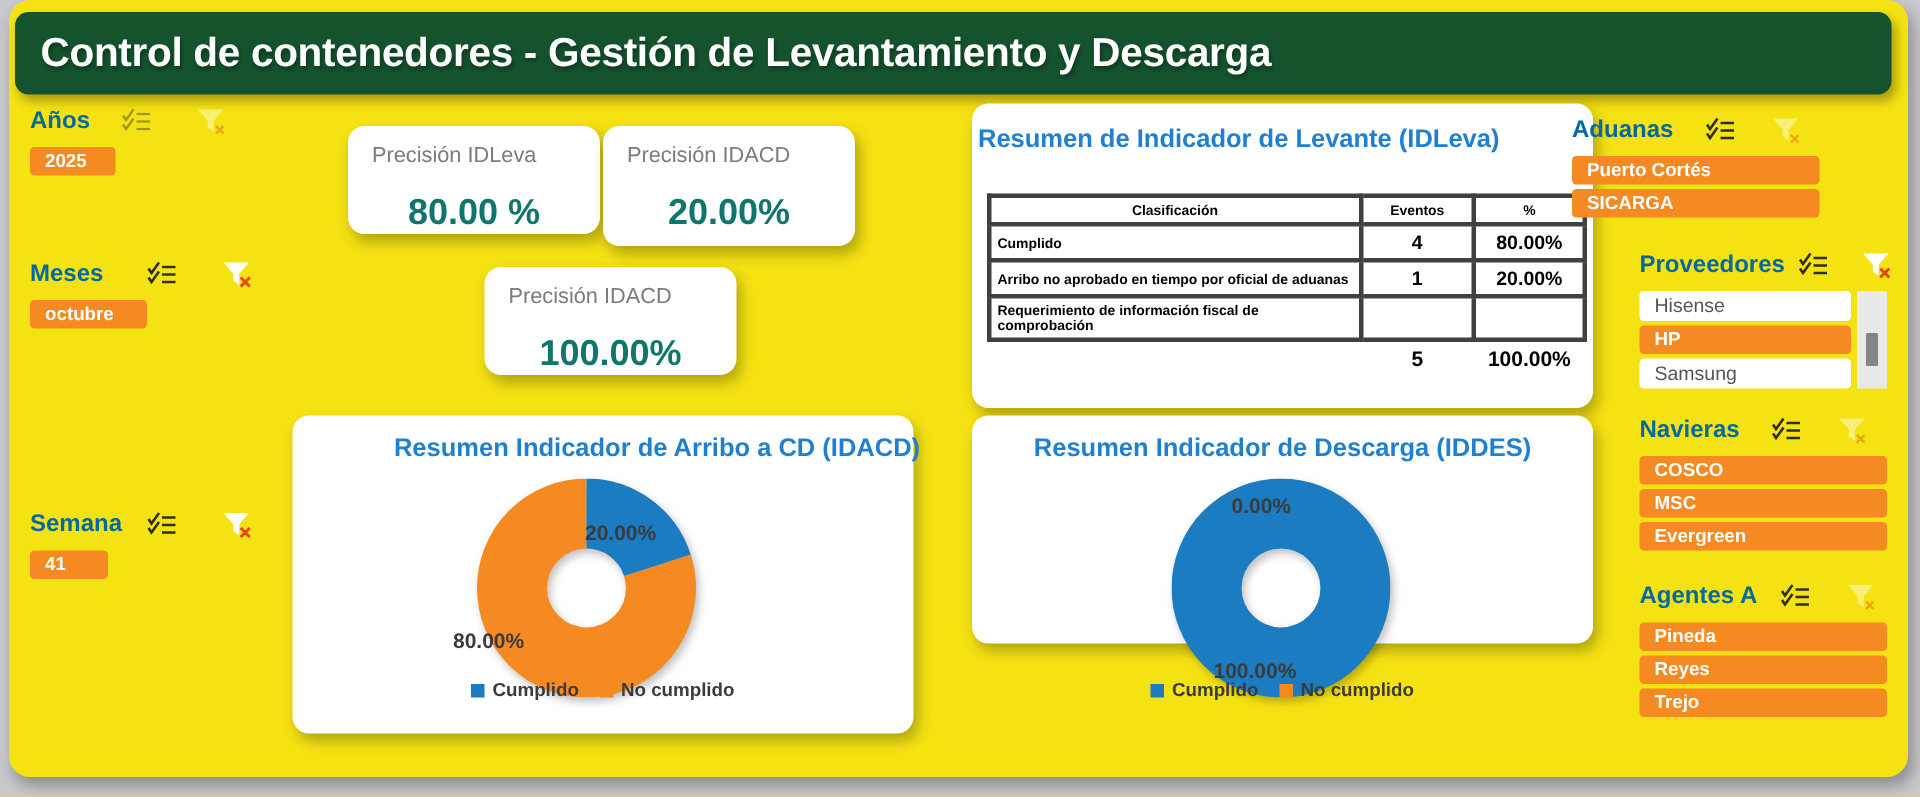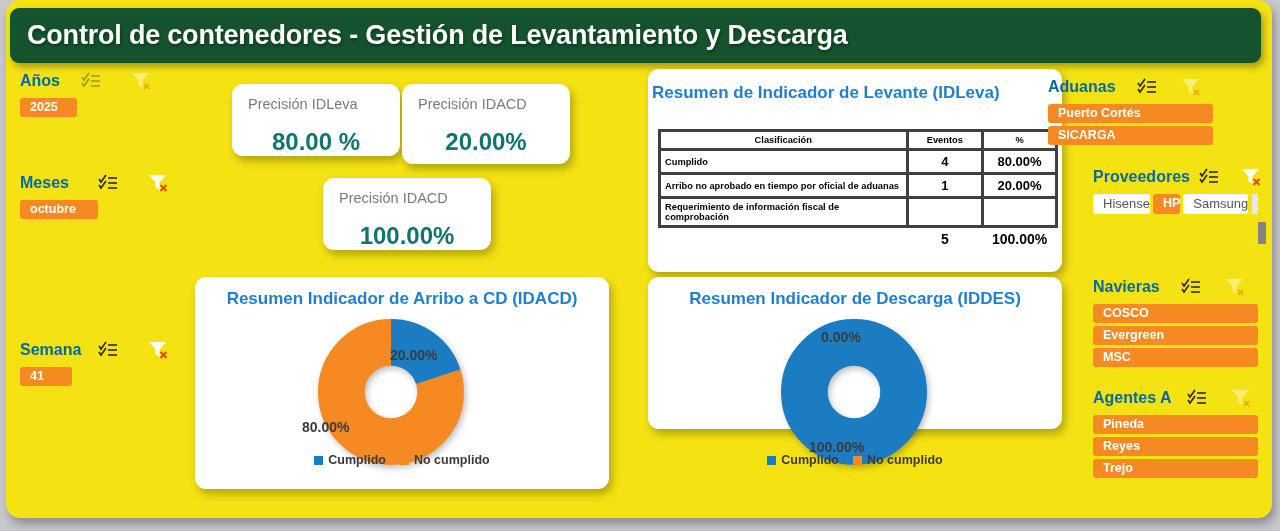--- a/index.html
+++ b/index.html
@@ -55,21 +55,21 @@
     border-radius: 3px;
     font-size: 12.5px;
     font-weight: bold;
     padding: 2px 0 3px 10px;
     white-space: nowrap;
   }
   .sl-item.on  { background: #f58a22; color: #ffffff; }
   .sl-item.off { background: #ffffff; color: #555555; font-weight: normal; font-size: 13px; }
 
   .sl-list-wrap { display: flex; margin-top: 6px; gap: 4px; }
-  .sl-list { display: flex; gap: 3px; flex: 1; }
+  .sl-list { display: flex; flex-direction: column; gap: 3px; flex: 1; }
   .sl-scroll {
     width: 20px; background: #e8e8e8; border-radius: 1px;
     position: relative;
   }
   .sl-thumb {
     position: absolute; left: 6px; top: 28px;
     width: 8px; height: 22px; background: #848484; border-radius: 1px;
   }
 
   
@@ -253,21 +253,21 @@
         <tr class="total">
           <td class="cls"></td>
           <td class="num">5</td>
           <td class="pct">100.00%</td>
         </tr>
       </tbody>
     </table>
   </div>
 
   <div class="card" style="left:189px; top:277px; width:414px; height:212px;">
-    <div class="card-title" style="top:12px;">Resumen Indicador de Arribo a CD (IDACD)</div>
+    <div class="card-title" style="top:12px;margin-left:36px;">Resumen Indicador de Arribo a CD (IDACD)</div>
 
     <div class="donut-wrap" style="left:123px; top:42px;">
       <div class="donut">
         <svg width="146" height="146" viewBox="0 0 100 100">
 
           <circle cx="50" cy="50" r="34" fill="none" stroke="#f58a22" stroke-width="32" stroke-dasharray="170.9 42.7" stroke-dashoffset="-42.7" transform="rotate(-90 50 50)"></circle>
 
           <circle cx="50" cy="50" r="34" fill="none" stroke="#1b7cc1" stroke-width="32" stroke-dasharray="42.7 170.9" stroke-dashoffset="0" transform="rotate(-90 50 50)"></circle>
         </svg>
         <span class="dlabel" style="left:72px; top:28px;">20.00%</span>
@@ -382,22 +382,22 @@
       </span>
       <span class="ico" style="margin-left:16px">
         <svg width="22" height="20" viewBox="0 0 22 20">
           <path d="M2 2 H19 L12.5 9.5 V17 L8.5 14 V9.5 Z" fill="#ffffff" opacity=".42"></path>
           <path d="M14 13 L19 18 M19 13 L14 18" stroke="#e04a10" stroke-width="1.6" opacity=".40"></path>
         </svg>
       </span>
     </div>
     <div class="slicer-items">
       <div class="sl-item on">COSCO</div>
+      <div class="sl-item on">MSC</div>
       <div class="sl-item on">Evergreen</div>
-      <div class="sl-item on">MSC</div>
     </div>
   </div>
 
   <div class="slicer" style="left:1087px; top:387px; width:165px;">
     <div class="slicer-head">
       <span class="slicer-title">Agentes A</span>
       <span class="ico" style="margin-left:8px">
         <svg width="20" height="18" viewBox="0 0 20 18">
           <path d="M1 5 L3 8 L8 1" stroke="#2d2d14" stroke-width="1.7" fill="none"></path>
           <path d="M1 11 L3 14 L8 7" stroke="#2d2d14" stroke-width="1.7" fill="none"></path>

